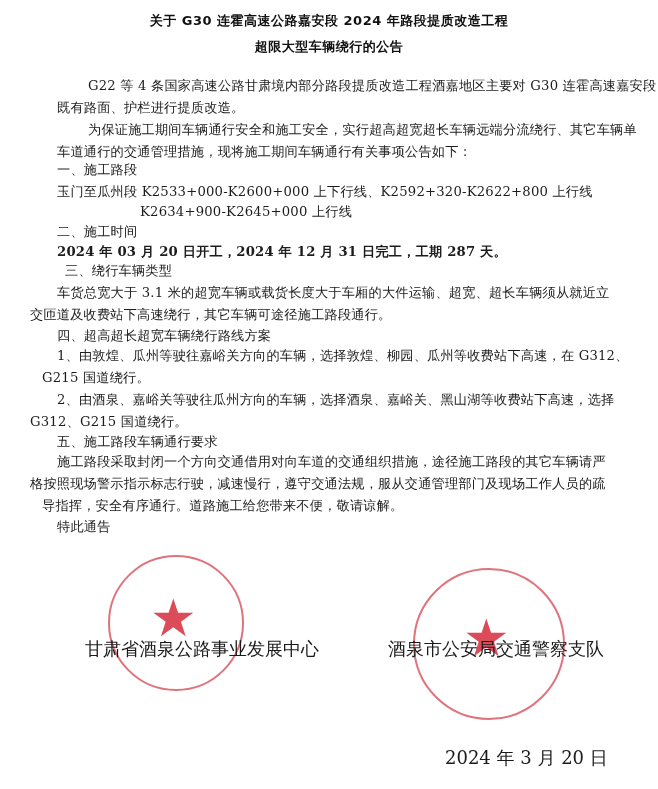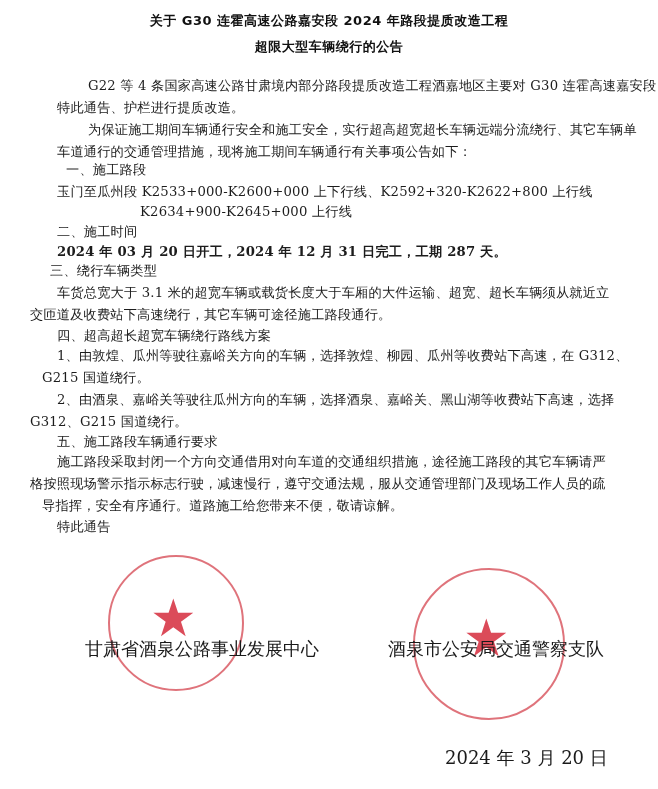--- a/index.html
+++ b/index.html
@@ -32,32 +32,32 @@
     }
   </style>
 </head>
 <body>
 
 <div>
   <div class="title t1">关于 G30 连霍高速公路嘉安段 2024 年路段提质改造工程</div>
   <div class="title t2">超限大型车辆绕行的公告</div>
 
   <div class="line" style="left:88px; top:77px;">G22 等 4 条国家高速公路甘肃境内部分路段提质改造工程酒嘉地区主要对 G30 连霍高速嘉安段</div>
-  <div class="line" style="left:57px; top:99px;">特此通告、护栏进行提质改造。</div>
+  <div class="line" style="left:57px; top:99px;">既有路面、护栏进行提质改造。</div>
   <div class="line" style="left:88px; top:121px;">为保证施工期间车辆通行安全和施工安全，实行超高超宽超长车辆远端分流绕行、其它车辆单</div>
   <div class="line" style="left:57px; top:143px;">车道通行的交通管理措施，现将施工期间车辆通行有关事项公告如下：</div>
 
-  <div class="line" style="left:66px; top:161px;">一、施工路段</div>
+  <div class="line" style="left:57px; top:161px;">一、施工路段</div>
   <div class="line" style="left:57px; top:183px;">玉门至瓜州段 K2533+000-K2600+000 上下行线、K2592+320-K2622+800 上行线</div>
   <div class="line" style="left:140px; top:203px;">K2634+900-K2645+000 上行线</div>
 
   <div class="line" style="left:57px; top:223px;">二、施工时间</div>
   <div class="line" style="left:57px; top:243px;font-weight:bold;">2024 年 03 月 20 日开工，2024 年 12 月 31 日完工，工期 287 天。</div>
 
-  <div class="line" style="left:50px; top:262px;">三、绕行车辆类型</div>
+  <div class="line" style="left:65px; top:262px;">三、绕行车辆类型</div>
   <div class="line" style="left:57px; top:284px;">车货总宽大于 3.1 米的超宽车辆或载货长度大于车厢的大件运输、超宽、超长车辆须从就近立</div>
   <div class="line" style="left:30px; top:306px;text-align:right;">交匝道及收费站下高速绕行，其它车辆可途径施工路段通行。</div>
 
   <div class="line" style="left:57px; top:327px;">四、超高超长超宽车辆绕行路线方案</div>
   <div class="line" style="left:57px; top:347px;">1、由敦煌、瓜州等驶往嘉峪关方向的车辆，选择敦煌、柳园、瓜州等收费站下高速，在 G312、</div>
   <div class="line" style="left:18px; top:369px;margin-left:24px;">G215 国道绕行。</div>
   <div class="line" style="left:57px; top:391px;">2、由酒泉、嘉峪关等驶往瓜州方向的车辆，选择酒泉、嘉峪关、黑山湖等收费站下高速，选择</div>
   <div class="line" style="left:30px; top:413px;">G312、G215 国道绕行。</div>
 
   <div class="line" style="left:57px; top:433px;">五、施工路段车辆通行要求</div>

